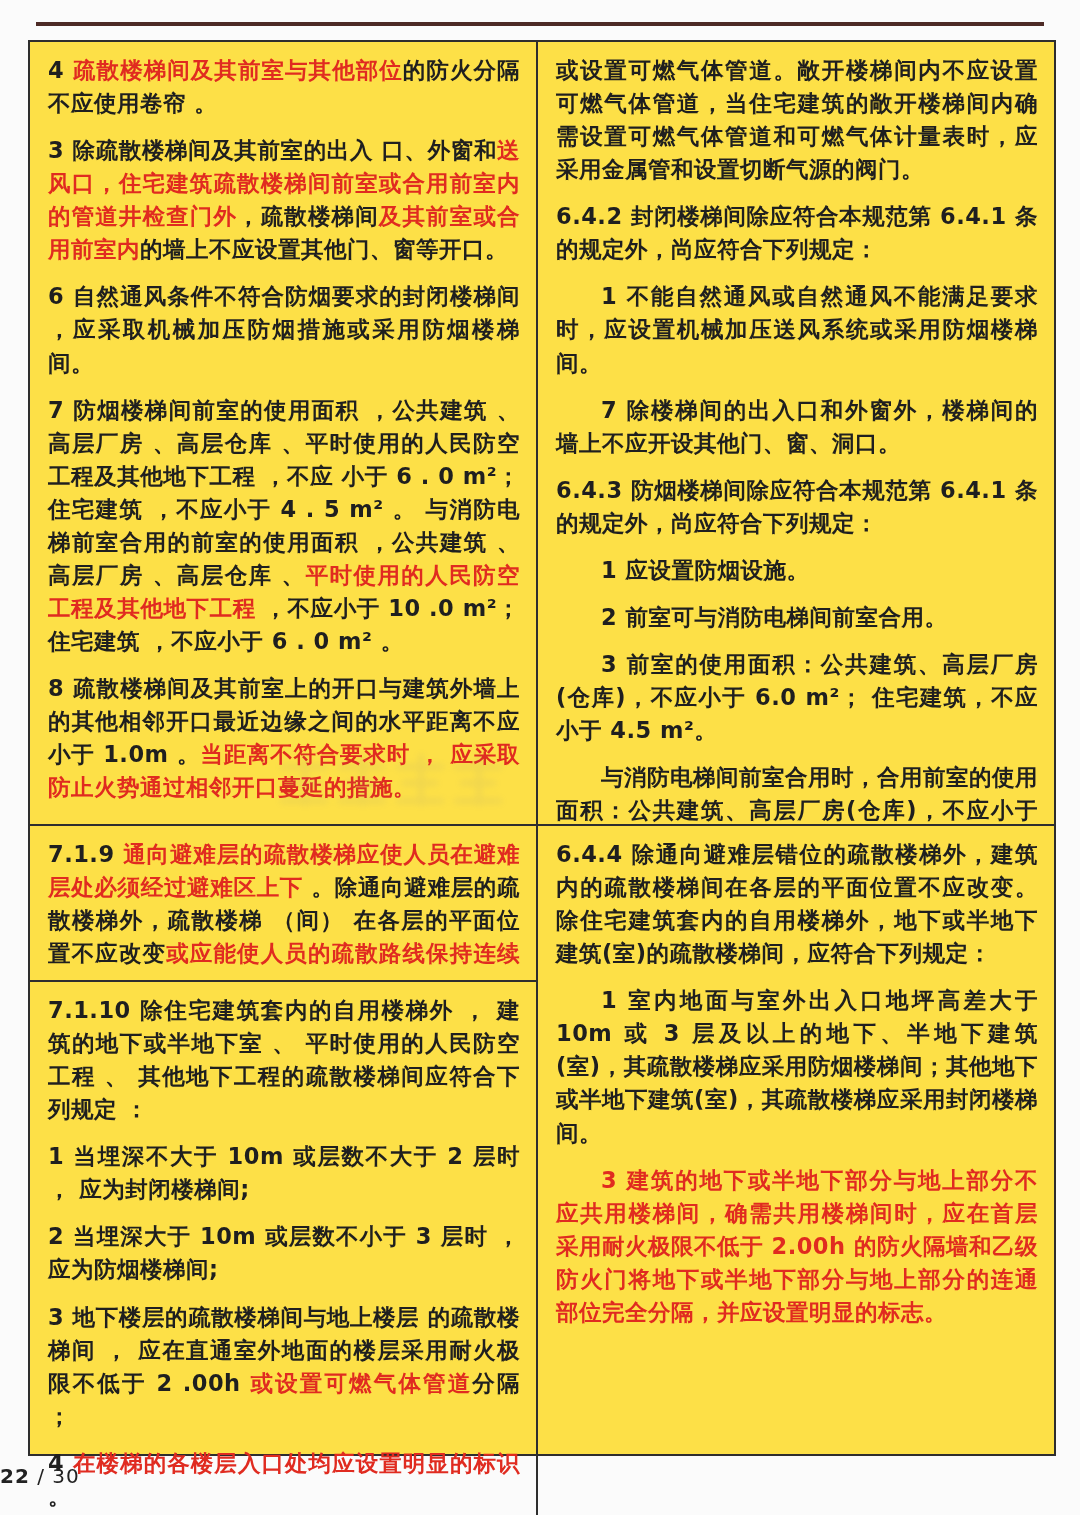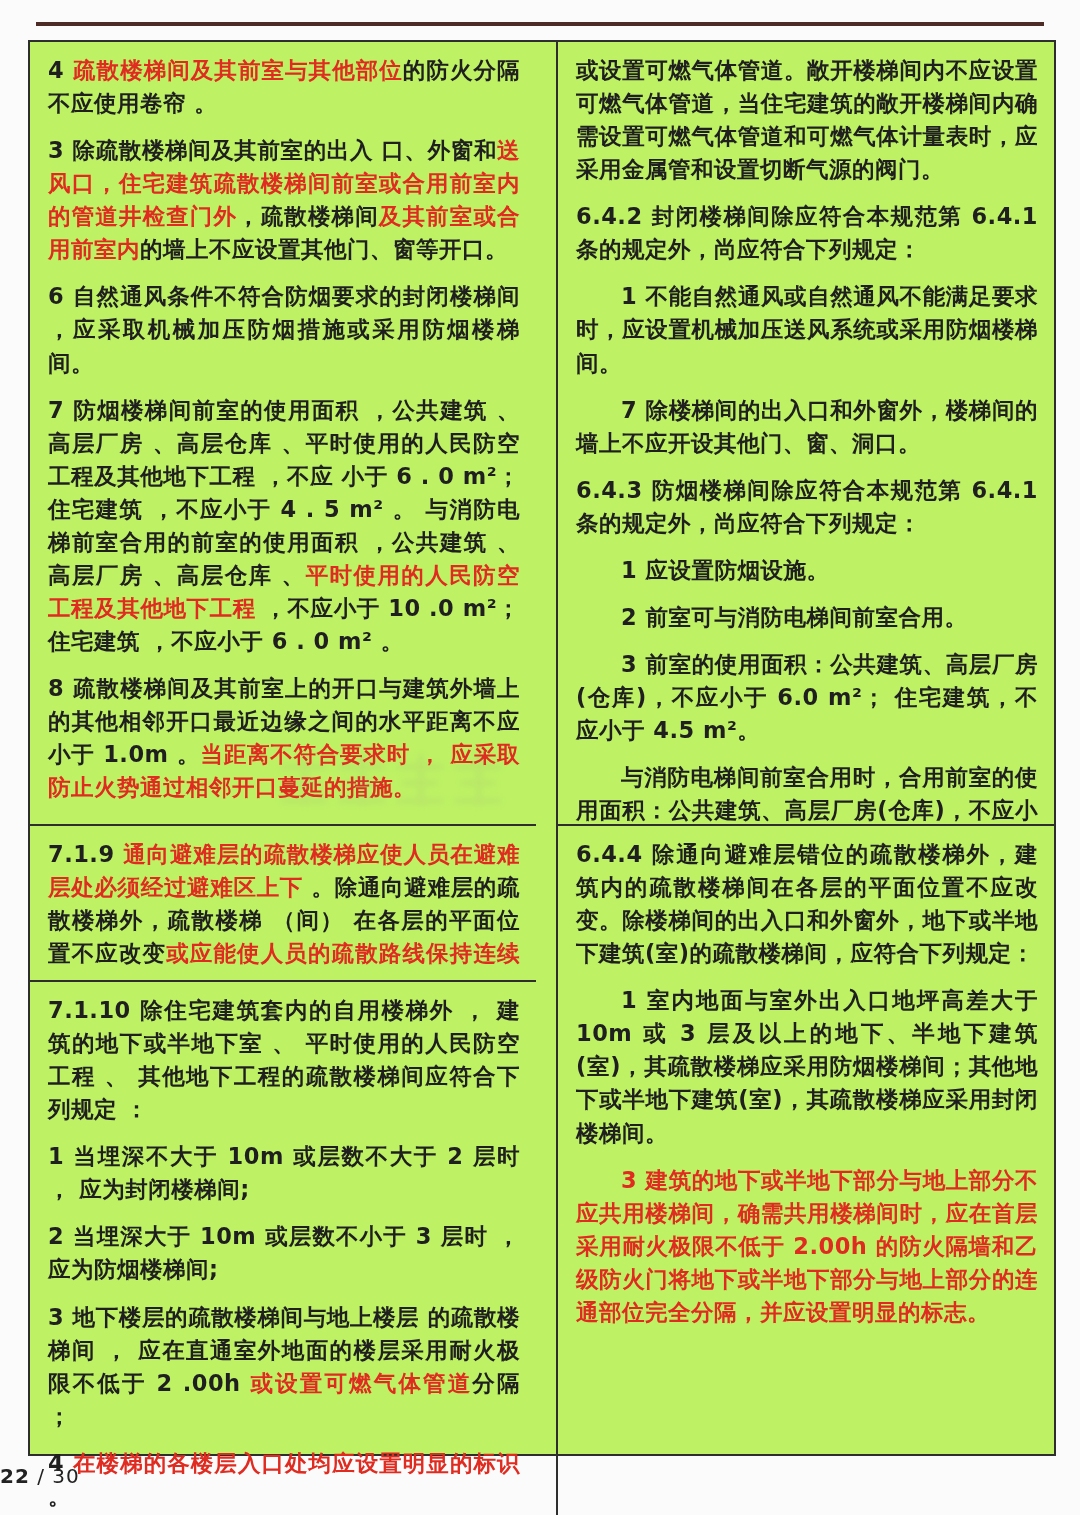--- a/index.html
+++ b/index.html
@@ -17,28 +17,28 @@
     background: var(--rule, #4d2b26);
   }
   .doc-table {
     position: absolute;
     left: 28px; top: 40px;
     width: 1028px; height: 1416px;
     border: 2px solid #2e2e2e;
     display: grid;
     grid-template-columns: 506px 1fr;
     grid-template-rows: 782px 1fr;
-    background: #bef264;
+    background: #fde047;
   }
   .cell {
     padding: 12px 16px 8px 18px;
     overflow: hidden;
     position: relative;
   }
-  .col-right { border-left: 2px solid #2e2e2e; margin-left: 20px; }
+  .col-right { border-left: 2px solid #2e2e2e; }
   .row-2 { border-top: 2px solid #2e2e2e; }
   .left-stack { display: flex; flex-direction: column; }
   .subcell-bottom { border-top: 2px solid #2e2e2e; flex: 1; }
   .subcell-top { height: 154px; }
   .para {
     font-size: 22.5px;
     line-height: 1.47;
     font-weight: 700;
     color: var(--black, #1f1f1f);
     margin-bottom: 14px;
@@ -108,21 +108,21 @@
       </div>
     <div class="cell subcell-bottom">
         <p class="para"><span class="run black">7.1.10  除住宅建筑套内的自用楼梯外 ， 建筑的地下或半地下室 、 平时使用的人民防空工程 、 其他地下工程的疏散楼梯间应符合下列规定 ：</span></p>
         <p class="para"><span class="run black">1 当埋深不大于 10m 或层数不大于 2 层时 ， 应为封闭楼梯间;</span></p>
         <p class="para"><span class="run black">2 当埋深大于 10m 或层数不小于 3 层时 ， 应为防烟楼梯间;</span></p>
         <p class="para"><span class="run black">3  地下楼层的疏散楼梯间与地上楼层 的疏散楼梯间 ， 应在直通室外地面的楼层采用耐火极 限不低于 2 .00h </span><span class="run red">或设置可燃气体管道</span><span class="run black">分隔 ；</span></p>
         <p class="para"><span class="run black">4 </span><span class="run red">在楼梯的各楼层入口处均应设置明显的标识</span><span class="run black"> 。</span></p>
       </div>
   </div>
   <div class="cell col-right row-2">
-      <p class="para"><span class="run black">6.4.4   除通向避难层错位的疏散楼梯外，建筑内的疏散楼梯间在各层的平面位置不应改变。除楼梯间的出入口和外窗外，地下或半地下建筑(室)的疏散楼梯间，应符合下列规定：</span></p>
+      <p class="para"><span class="run black">6.4.4   除通向避难层错位的疏散楼梯外，建筑内的疏散楼梯间在各层的平面位置不应改变。除住宅建筑套内的自用楼梯外，地下或半地下建筑(室)的疏散楼梯间，应符合下列规定：</span></p>
       <p class="para indent"><span class="run black">1   室内地面与室外出入口地坪高差大于 10m 或 3 层及以上的地下、半地下建筑(室)，其疏散楼梯应采用防烟楼梯间；其他地下或半地下建筑(室)，其疏散楼梯应采用封闭楼梯间。</span></p>
       <p class="para indent"><span class="run red">3   建筑的地下或半地下部分与地上部分不应共用楼梯间，确需共用楼梯间时，应在首层采用耐火极限不低于 2.00h 的防火隔墙和乙级防火门将地下或半地下部分与地上部分的连通部位完全分隔，并应设置明显的标志。</span></p>
     </div>
 </div>
 
 <div class="footer">
   <span class="cur">22</span><span class="sep"> / </span><span class="tot">30</span>
 </div>
 
 </body></html>

